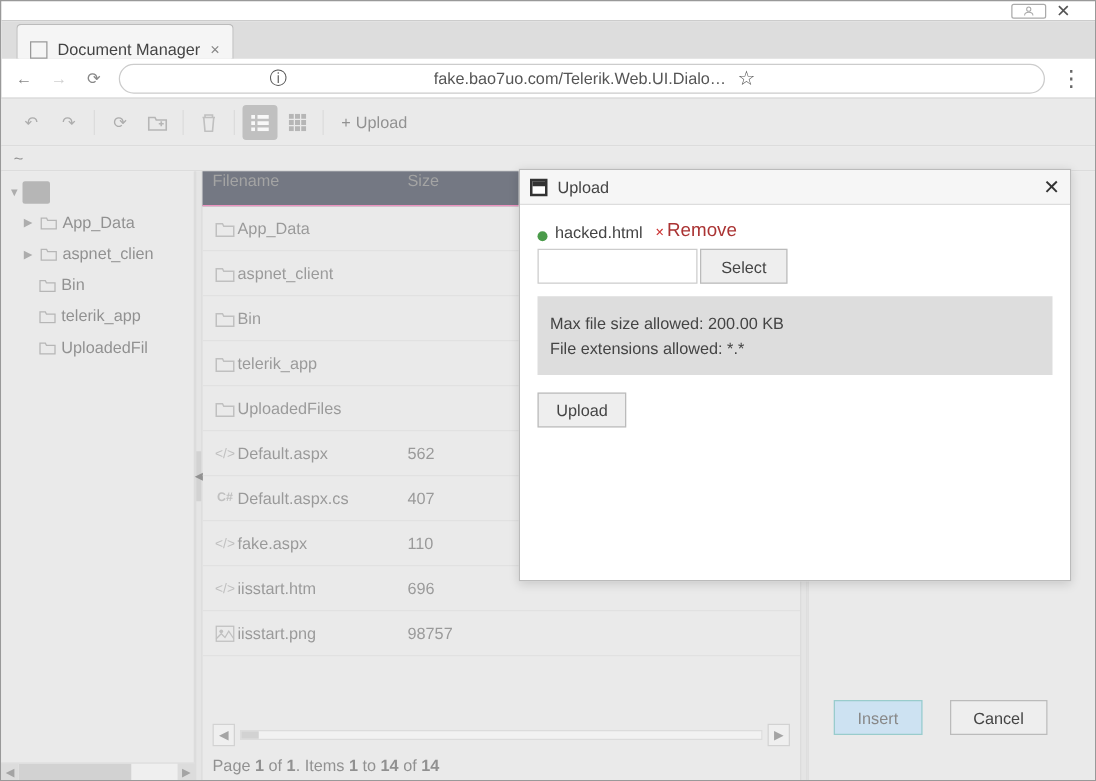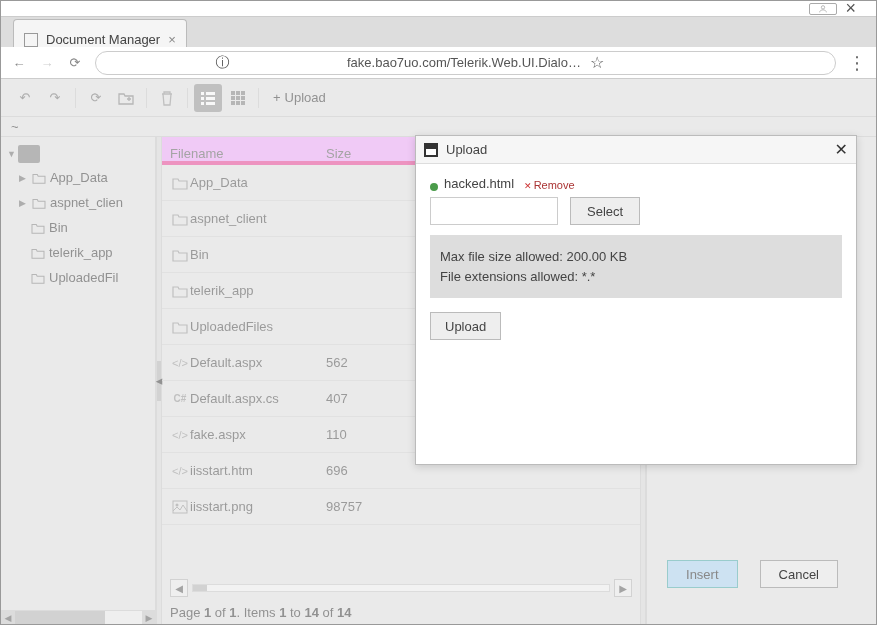--- a/index.html
+++ b/index.html
@@ -27,21 +27,21 @@
 .mainarea{display:flex;height:calc(100% - 136px);background:#e6e6e6;position:relative}
 .tree{width:155px;border-right:1px solid #ccc;padding:6px 4px;overflow:hidden}
 .tree-root{display:flex;align-items:center;gap:2px;padding:2px}
 .tree-item{display:flex;align-items:center;gap:4px;padding:5px 0 5px 26px;color:#555}
 .tri{font-size:9px;color:#777}
 .fold-ic{width:14px;height:12px;display:inline-block}
 .fold-ic svg{width:14px;height:12px}
 .split{width:6px;background:#ddd;border-left:1px solid #ccc;border-right:1px solid #ccc;display:flex;align-items:center;justify-content:center;cursor:col-resize}
 .split-h{width:4px;height:40px;background:#bbb;display:flex;flex-direction:column;justify-content:center;align-items:center;gap:1px}
 .list-pane{flex:1;display:flex;flex-direction:column}
-.list-head{height:28px;background:#f0abfc;border-bottom:4px solid #ec4899;display:flex;align-items:flex-end;padding-left:8px}
+.list-head{height:28px;background:#0f172a;border-bottom:1px solid #ec4899;display:flex;align-items:flex-start;padding-left:8px}
 .col-f{flex:0 0 156px;color:#666}
 .col-s{color:#666}
 .list-body{flex:1;overflow:auto}
 .row{height:36px;border-bottom:1px solid #d5d5d5;display:flex;align-items:center;padding-left:8px}
 .row .ic{width:20px;display:flex;justify-content:center;color:#999}
 .row .nm{flex:0 0 136px;color:#555}
 .row .sz{color:#555}
 .scroll-ctrl{height:26px;display:flex;align-items:center;padding:0 8px;gap:4px}
 .sc-btn{width:18px;height:18px;border:1px solid #bbb;background:#eee;display:flex;align-items:center;justify-content:center;font-size:10px;color:#666;cursor:pointer}
 .sc-track{flex:1;height:8px;border:1px solid #ccc;background:#f5f5f5;position:relative}
@@ -57,23 +57,23 @@
 .dialog{position:absolute;left:414px;top:134px;width:442px;height:330px;background:#fff;border:1px solid #bbb;box-shadow:0 2px 8px rgba(0,0,0,.15)}
 .dlg-head{height:28px;background:#f6f6f6;border-bottom:1px solid #ddd;display:flex;align-items:center;padding:0 8px;gap:8px}
 .dlg-ic{width:14px;height:14px;border:2px solid #333;background:#fff;position:relative}
 .dlg-ic::before{content:"";position:absolute;left:0;right:0;top:0;height:4px;background:#333}
 .dlg-title{flex:1;color:#444}
 .dlg-x{font-size:16px;color:#333;cursor:pointer}
 .dlg-body{padding:12px 14px}
 .file-row{display:flex;align-items:flex-end;gap:6px;margin-bottom:6px}
 .dot{width:8px;height:8px;background:#4a9b4a;border-radius:50%}
 .file-nm{color:#444}
-.remove{color:#a33;font-size:11px;cursor:pointer;margin-left:4px}
+.remove{color:#a33;font-size:15px;cursor:pointer;margin-left:4px}
 .remove::before{content:"✕";color:#c33;font-size:9px;margin-right:2px}
-.sel-row{display:flex;gap:12px}
+.sel-row{display:flex;gap:2px}
 .sel-input{width:128px;height:28px;border:1px solid #ccc;background:#fff}
 .sel-btn{height:28px;padding:0 16px;border:1px solid #bbb;background:#eee;cursor:pointer;color:#444}
 .chk-row{margin-top:86px;display:flex;align-items:center;gap:8px}
 .chk{width:13px;height:13px;border:1px solid #666}
 .info-box{margin-top:10px;background:#ddd;padding:12px 10px}
 .info-box div{color:#333;line-height:1.5}
 .info-box b{font-weight:normal}
 .up-btn{margin-top:14px;height:28px;padding:0 14px;border:1px solid #bbb;background:#eee;cursor:pointer;color:#444}
 .dlg-foot{position:absolute;right:18px;bottom:-124px;display:flex;gap:22px}
 .ft-btn{height:28px;padding:0 18px;border:1px solid #bbb;background:#eee;cursor:pointer;color:#444}

